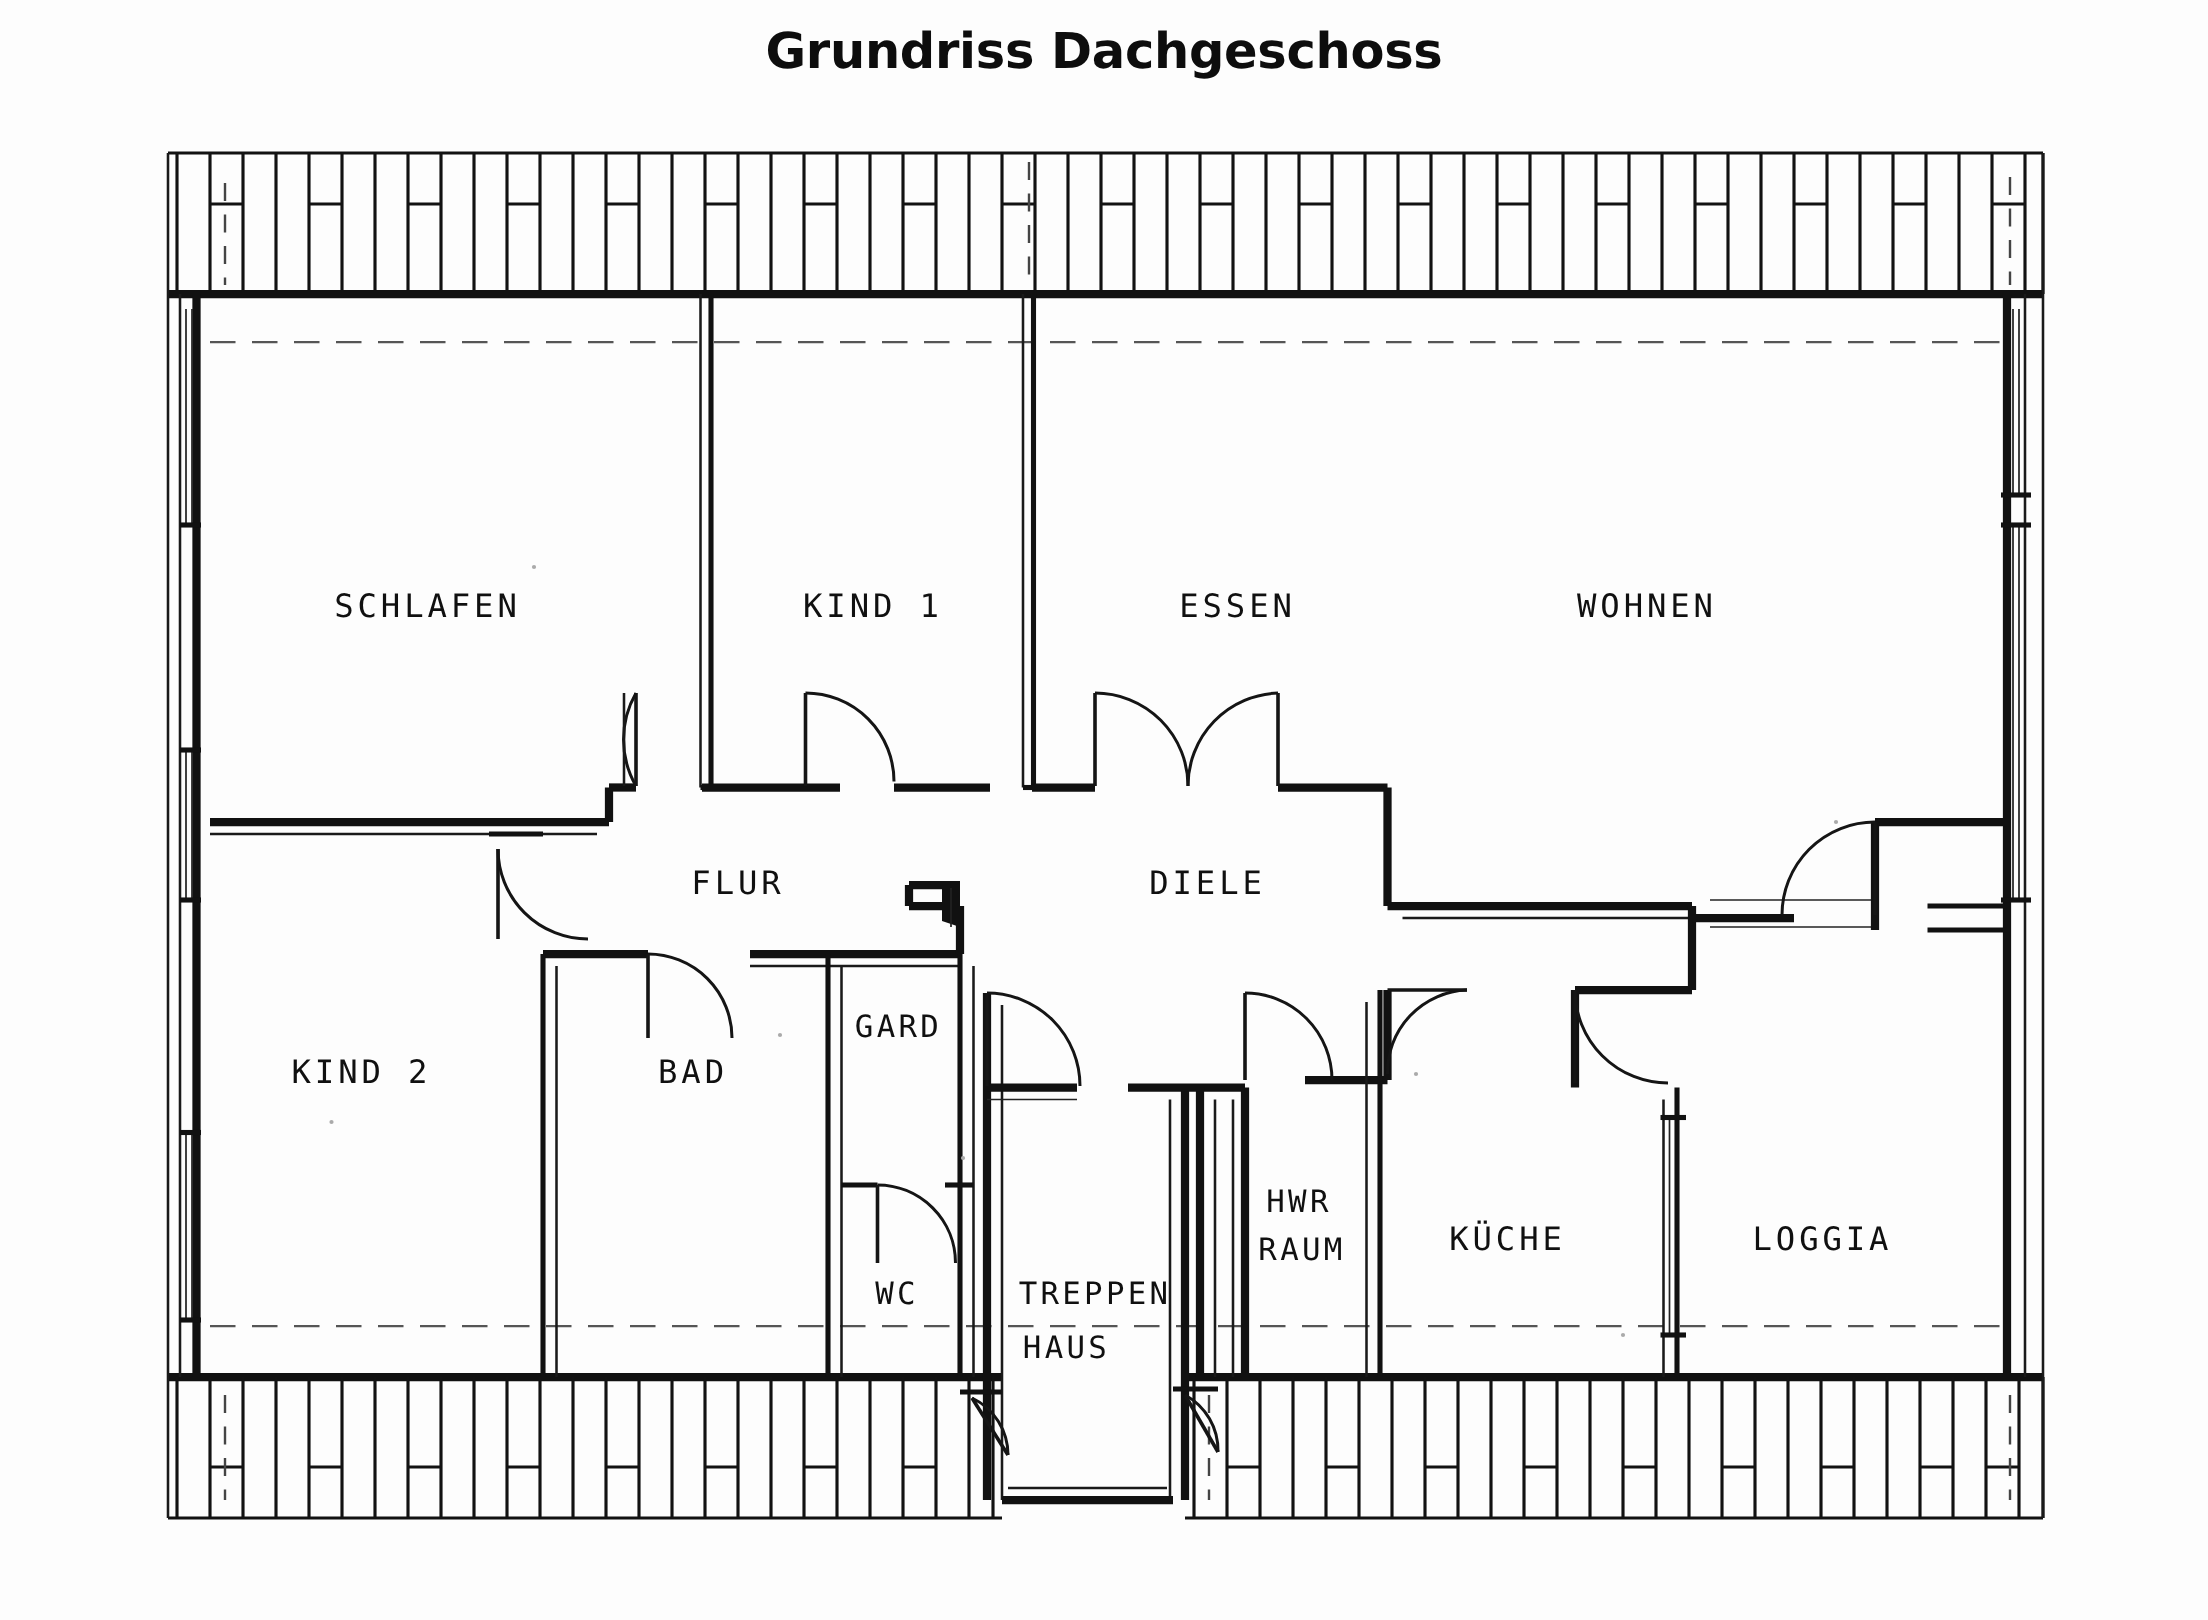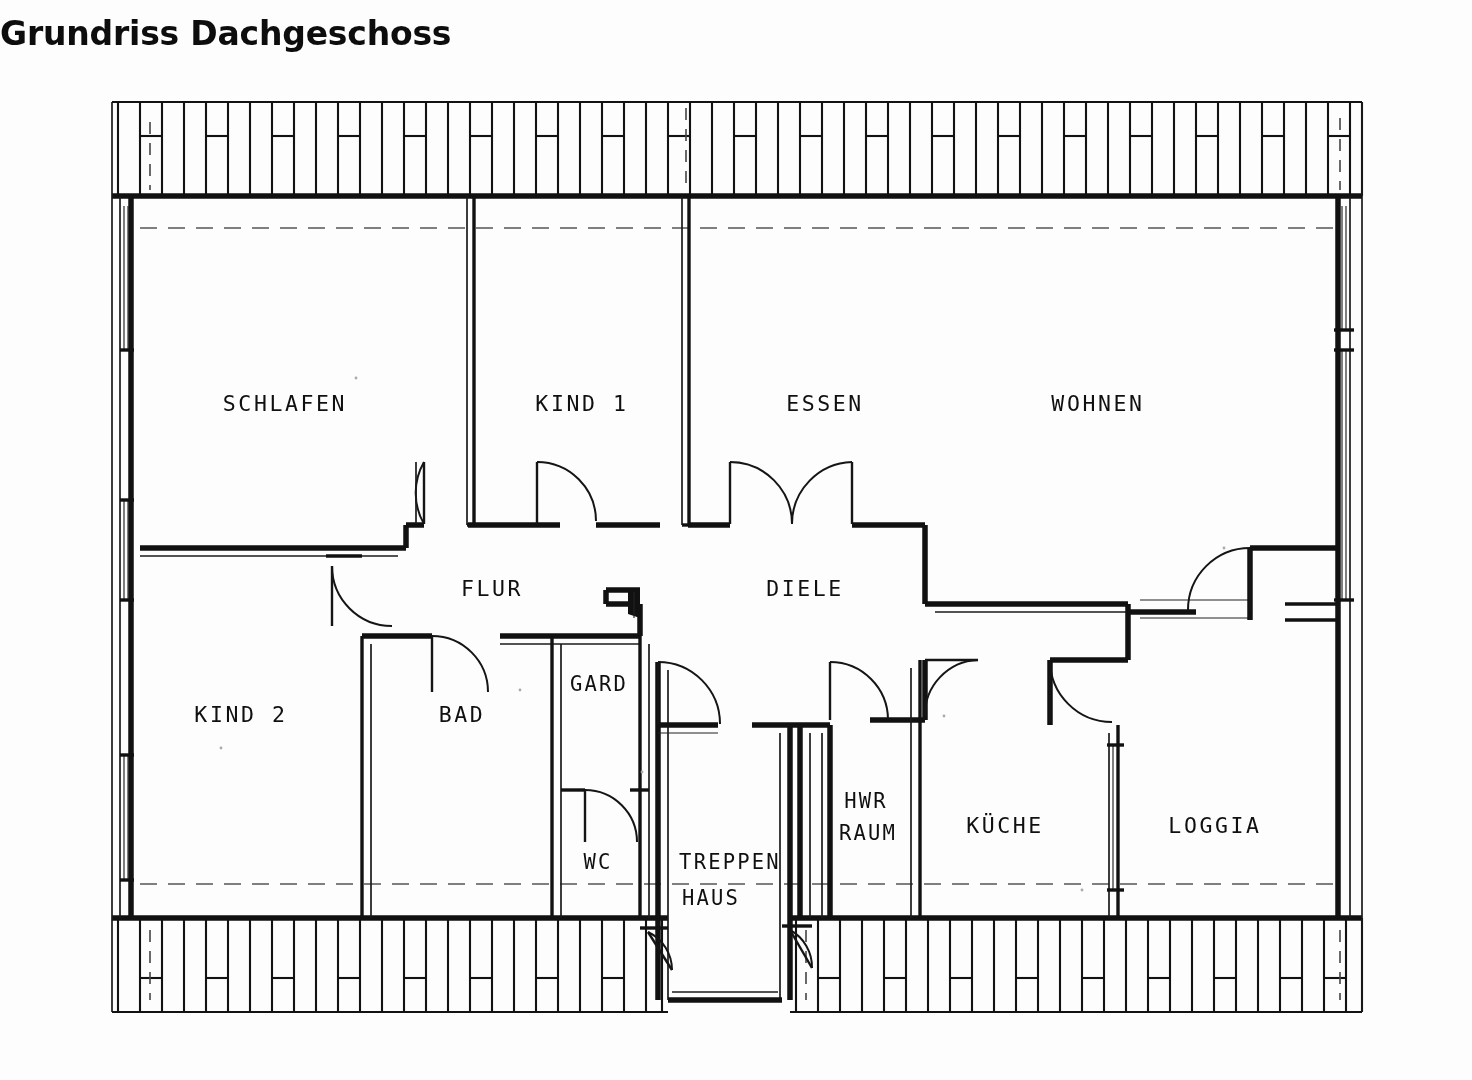--- a/index.html
+++ b/index.html
@@ -20,20 +20,21 @@
     left: 0; top: 0;
     width: 1472px;
     height: 1080px;
     background: #fdfdfd;
   }
   #plan-title {
     position: absolute;
     left: 0;
     top: 14px;
     width: 1472px;
+    text-align: center;
     font-family: "DejaVu Sans", "Liberation Sans", sans-serif;
     font-weight: bold;
     font-size: 33px;
     letter-spacing: -0.2px;
     color: #0d0d0d;
     user-select: none;
   }
   #drawing {
     position: absolute;
     left: 0;

